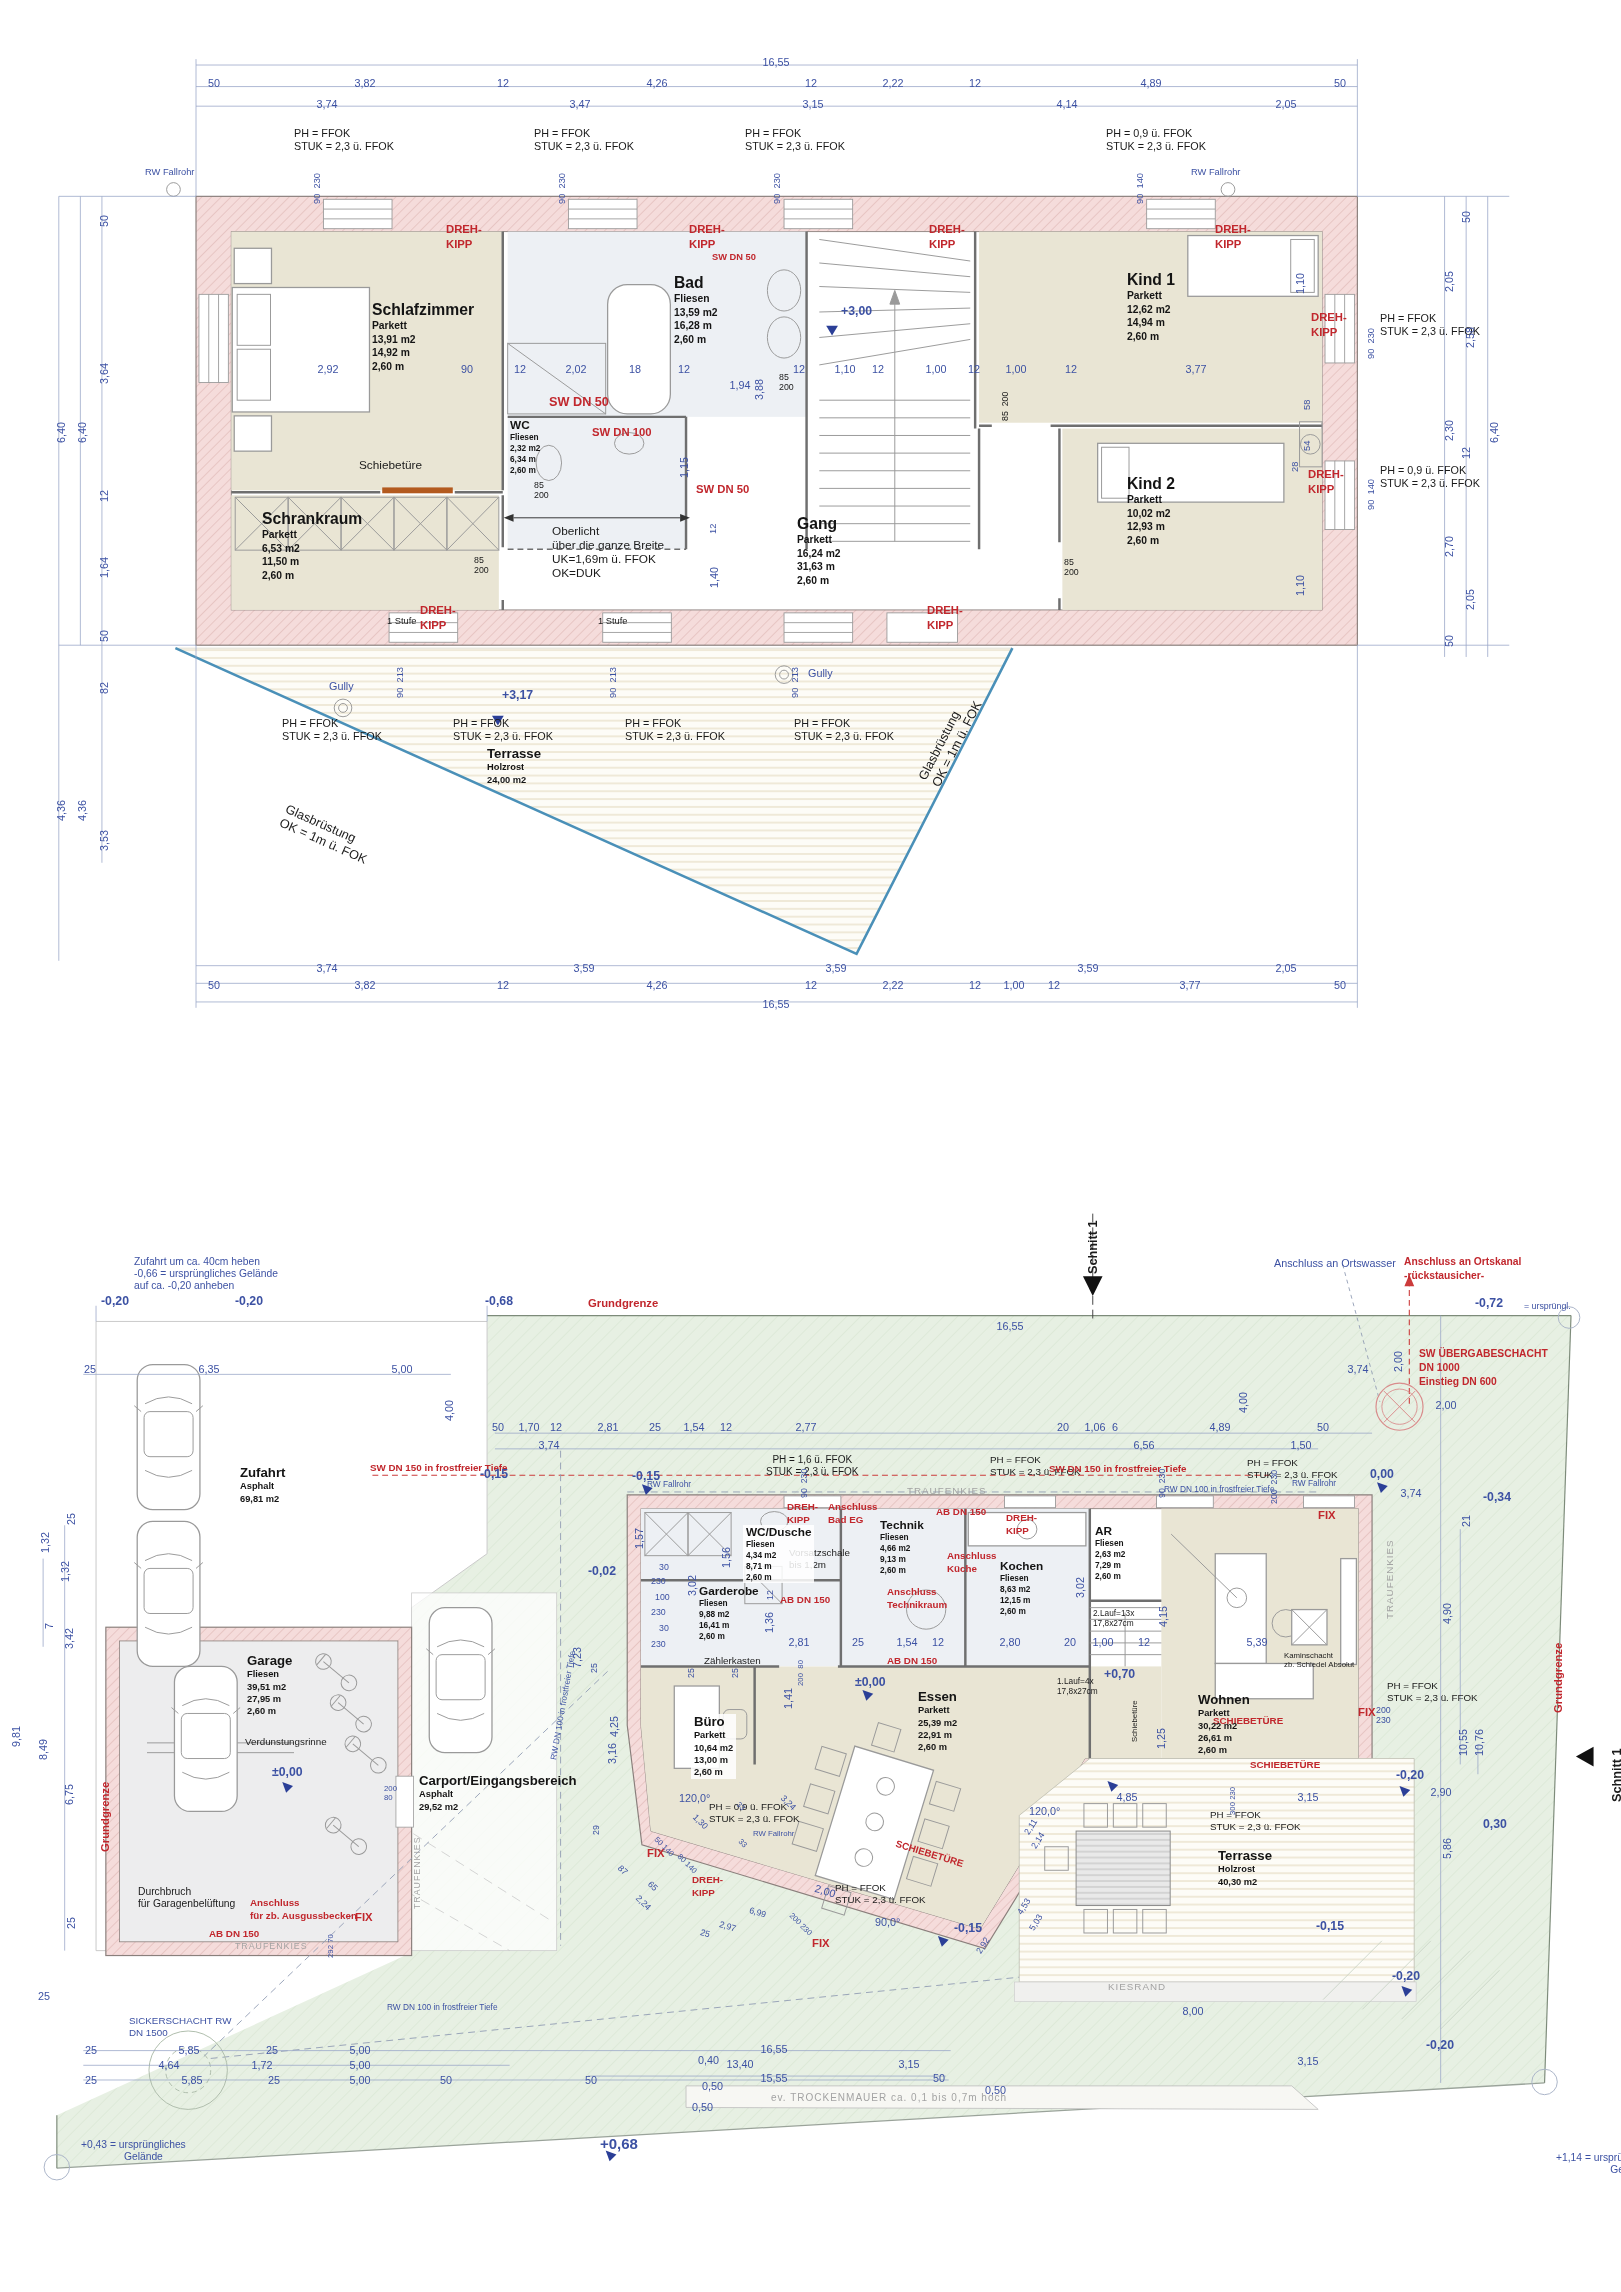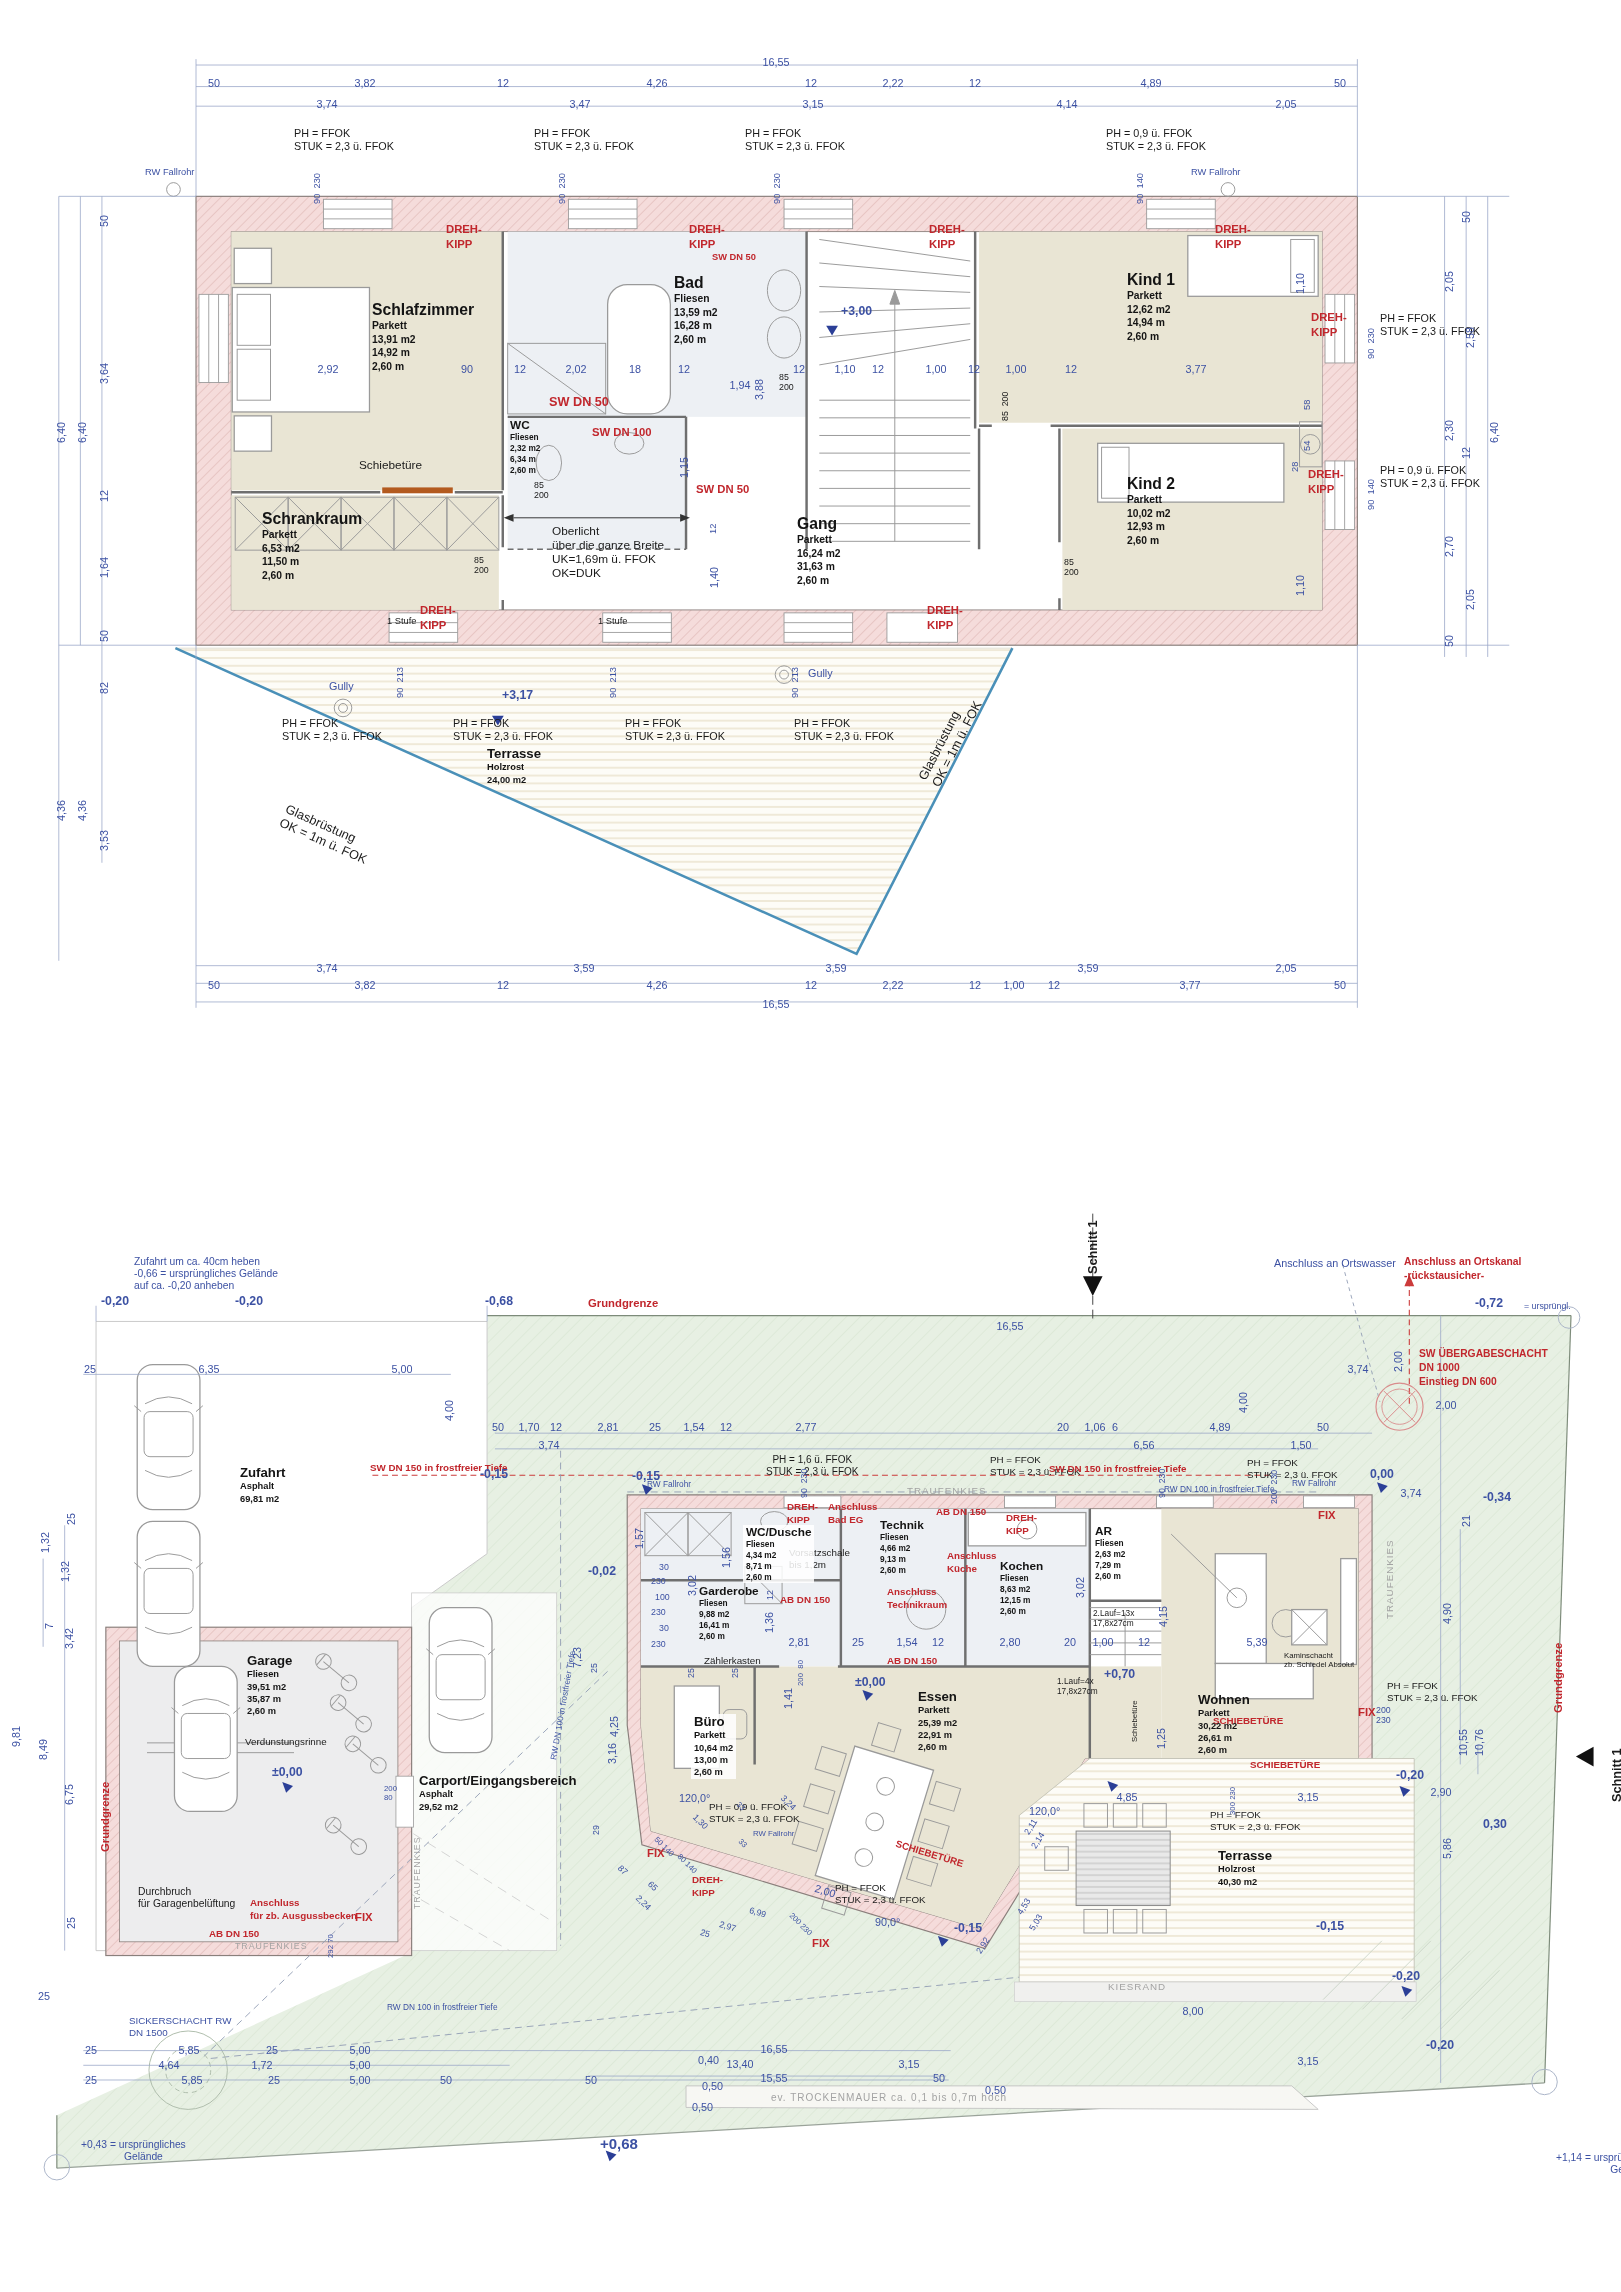--- a/index.html
+++ b/index.html
@@ -765,21 +765,21 @@
                    Gelände</div>
       <div class="room md" style="left: 240px; top: 1466px;">
         <div class="rn">Zufahrt</div>
         <div class="rl">Asphalt</div>
         <div class="rl">69,81 m2</div>
       </div>
       <div class="room md" style="left: 247px; top: 1654px;">
         <div class="rn">Garage</div>
         <div class="rl">Fliesen</div>
         <div class="rl">39,51 m2</div>
-        <div class="rl">35,87 m</div>
+        <div class="rl">27,95 m</div>
         <div class="rl">2,60 m</div>
       </div>
       <div class="room md" style="left: 419px; top: 1774px;">
         <div class="rn">Carport/Eingangsbereich</div>
         <div class="rl">Asphalt</div>
         <div class="rl">29,52 m2</div>
       </div>
       <div class="room sm box" style="left: 743px; top: 1525px;">
         <div class="rn">WC/Dusche</div>
         <div class="rl">Fliesen</div>

